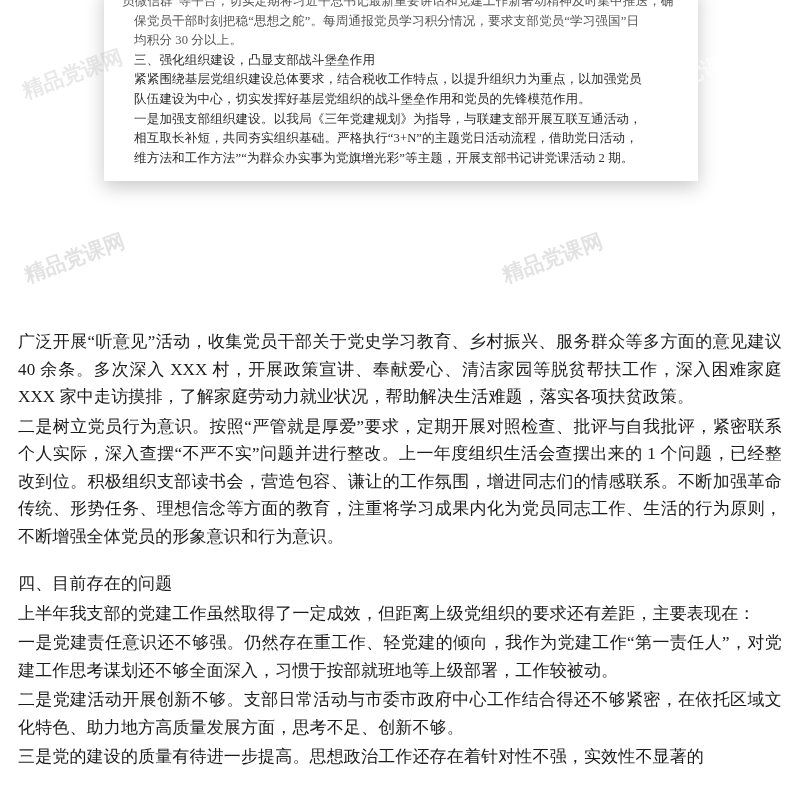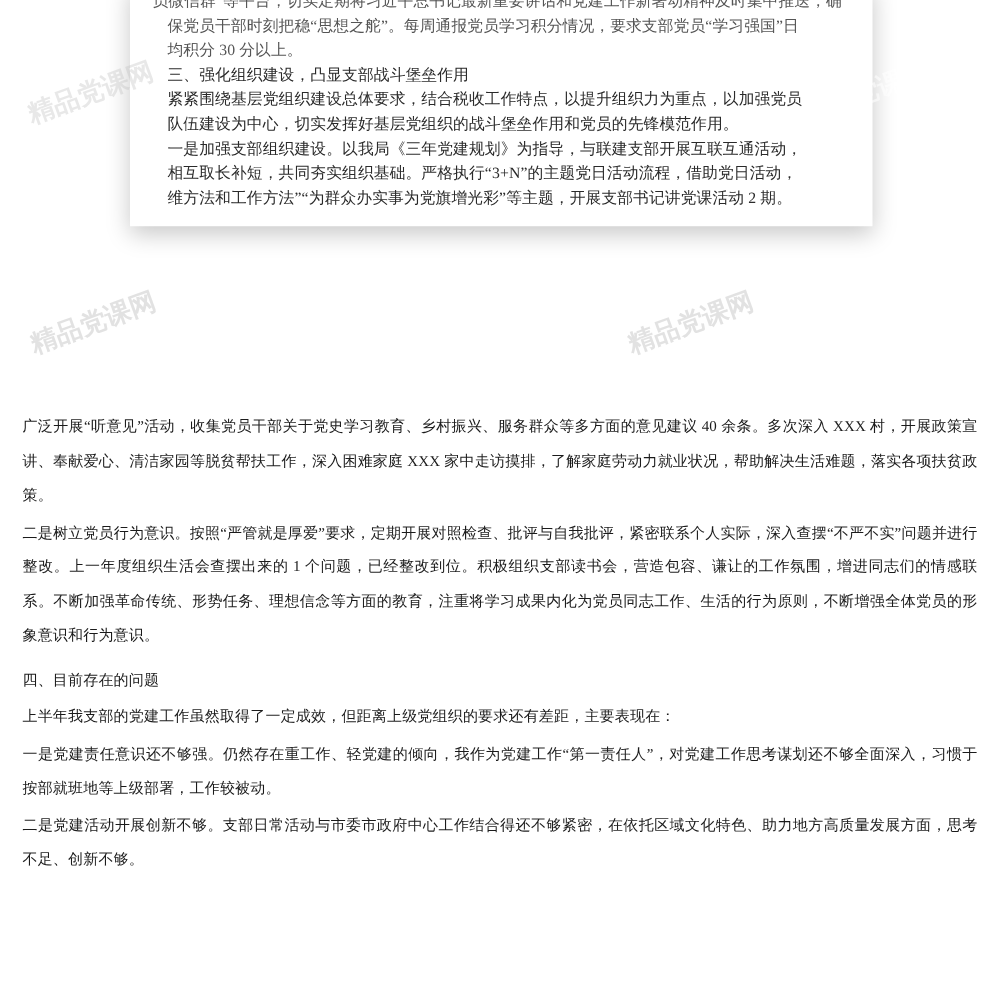--- a/index.html
+++ b/index.html
@@ -45,29 +45,29 @@
 
   
   .doc-body {
     position: absolute;
     left: 18px;
     top: 328px;
     width: 764px;
   }
   .doc-body p {
     margin: 0 0 2px 0;
-    font-size: 12px;
+    font-size: 17px;
     line-height: 27.5px;
     color: #1b1b1b;
     text-align: justify;
     font-family: "Liberation Serif", serif;
     letter-spacing: 0.15px;
   }
   .doc-body p.heading {
-    margin-top: 8px;
+    margin-top: 20px;
   }
 
   
   .wm {
     position: absolute;
     color: rgba(160,160,160,0.30);
     font-size: 21px;
     font-weight: bold;
     font-family: "Liberation Sans", sans-serif;
     white-space: nowrap;
@@ -101,13 +101,14 @@
 <div class="wm wm-1">精品党课网</div>
 <div class="wm wm-2">精品党课网</div>
 
 <div class="doc-body">
   <p>广泛开展“听意见”活动，收集党员干部关于党史学习教育、乡村振兴、服务群众等多方面的意见建议 40 余条。多次深入 XXX 村，开展政策宣讲、奉献爱心、清洁家园等脱贫帮扶工作，深入困难家庭 XXX 家中走访摸排，了解家庭劳动力就业状况，帮助解决生活难题，落实各项扶贫政策。</p>
   <p>二是树立党员行为意识。按照“严管就是厚爱”要求，定期开展对照检查、批评与自我批评，紧密联系个人实际，深入查摆“不严不实”问题并进行整改。上一年度组织生活会查摆出来的 1 个问题，已经整改到位。积极组织支部读书会，营造包容、谦让的工作氛围，增进同志们的情感联系。不断加强革命传统、形势任务、理想信念等方面的教育，注重将学习成果内化为党员同志工作、生活的行为原则，不断增强全体党员的形象意识和行为意识。</p>
   <p class="heading">四、目前存在的问题</p>
   <p>上半年我支部的党建工作虽然取得了一定成效，但距离上级党组织的要求还有差距，主要表现在：</p>
   <p>一是党建责任意识还不够强。仍然存在重工作、轻党建的倾向，我作为党建工作“第一责任人”，对党建工作思考谋划还不够全面深入，习惯于按部就班地等上级部署，工作较被动。</p>
   <p>二是党建活动开展创新不够。支部日常活动与市委市政府中心工作结合得还不够紧密，在依托区域文化特色、助力地方高质量发展方面，思考不足、创新不够。</p>
+  <p>三是党的建设的质量有待进一步提高。思想政治工作还存在着针对性不强，实效性不显著的</p>
 </div>
 
 </body></html>

